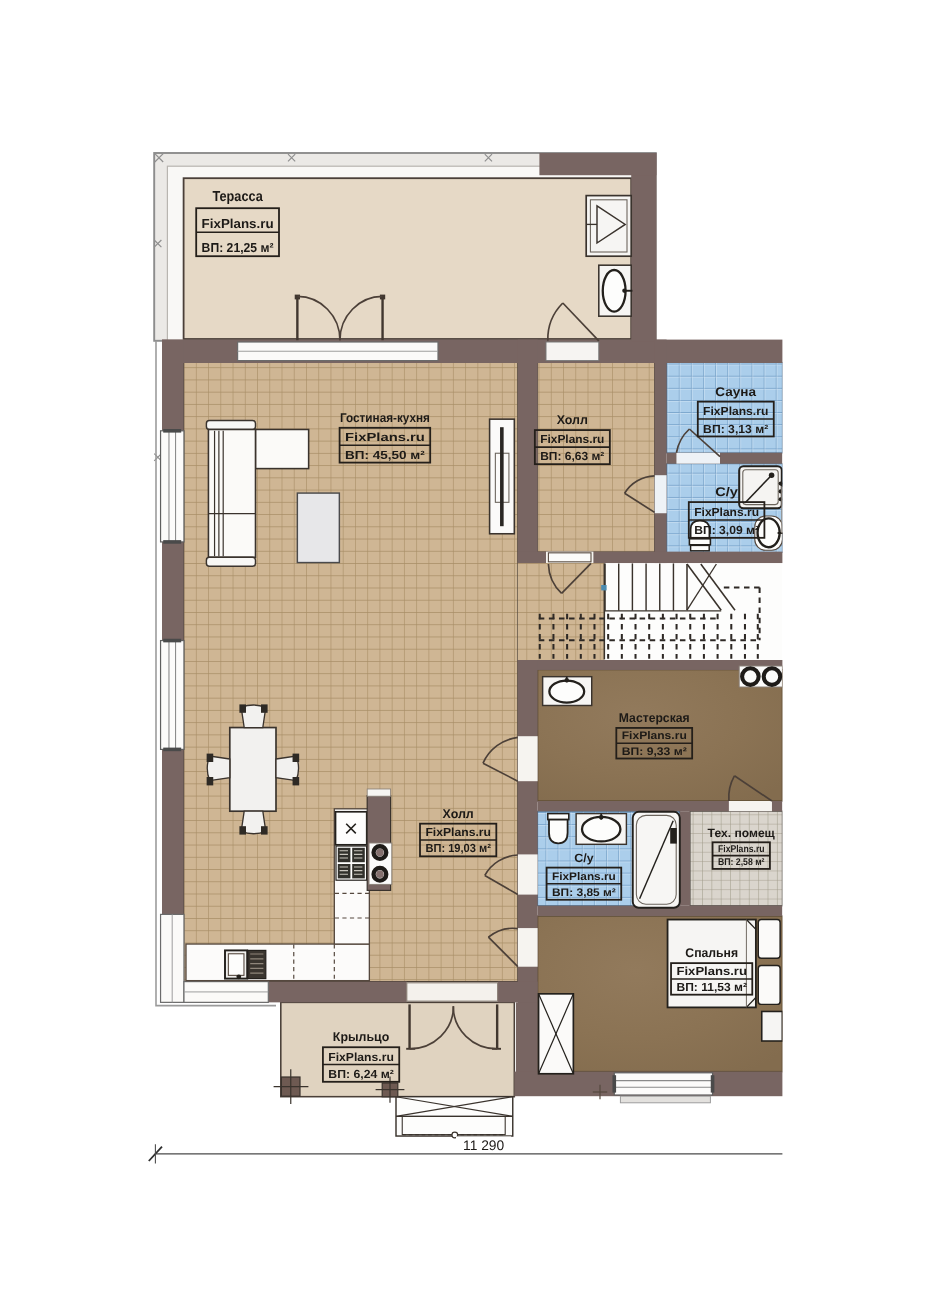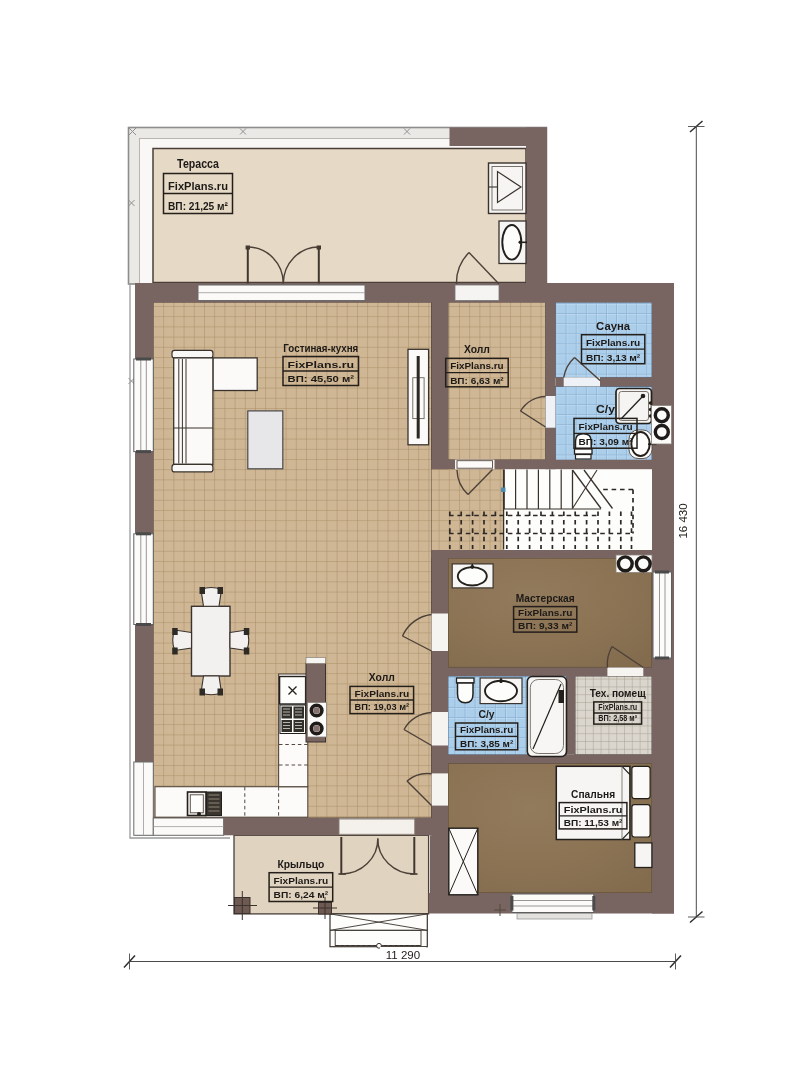--- a/index.html
+++ b/index.html
@@ -1,15 +1,15 @@
 <!DOCTYPE html>
 <html><head><meta charset="utf-8">
 <style>
 html,body{margin:0;padding:0;background:#fff;}
-#plan{position:relative;width:792px;height:1080px;background:#fff;overflow:hidden;text-align:right;}
+#plan{position:relative;width:652px;height:1080px;background:#fff;overflow:hidden;text-align:right;}
 svg text{font-family:"Liberation Sans",sans-serif;}
 </style></head>
 <body>
 <div id="plan">
 <svg width="792" height="1080" viewBox="0 0 792 1080" xmlns="http://www.w3.org/2000/svg">
 <defs>
 <pattern id="tan" width="10.2" height="10.2" patternUnits="userSpaceOnUse">
  <rect width="10.2" height="10.2" fill="#cfb694"></rect>
  <path d="M0 0H10.2M0 0V10.2" stroke="#a2885f" stroke-width="1" opacity="0.9"></path>
 </pattern>

